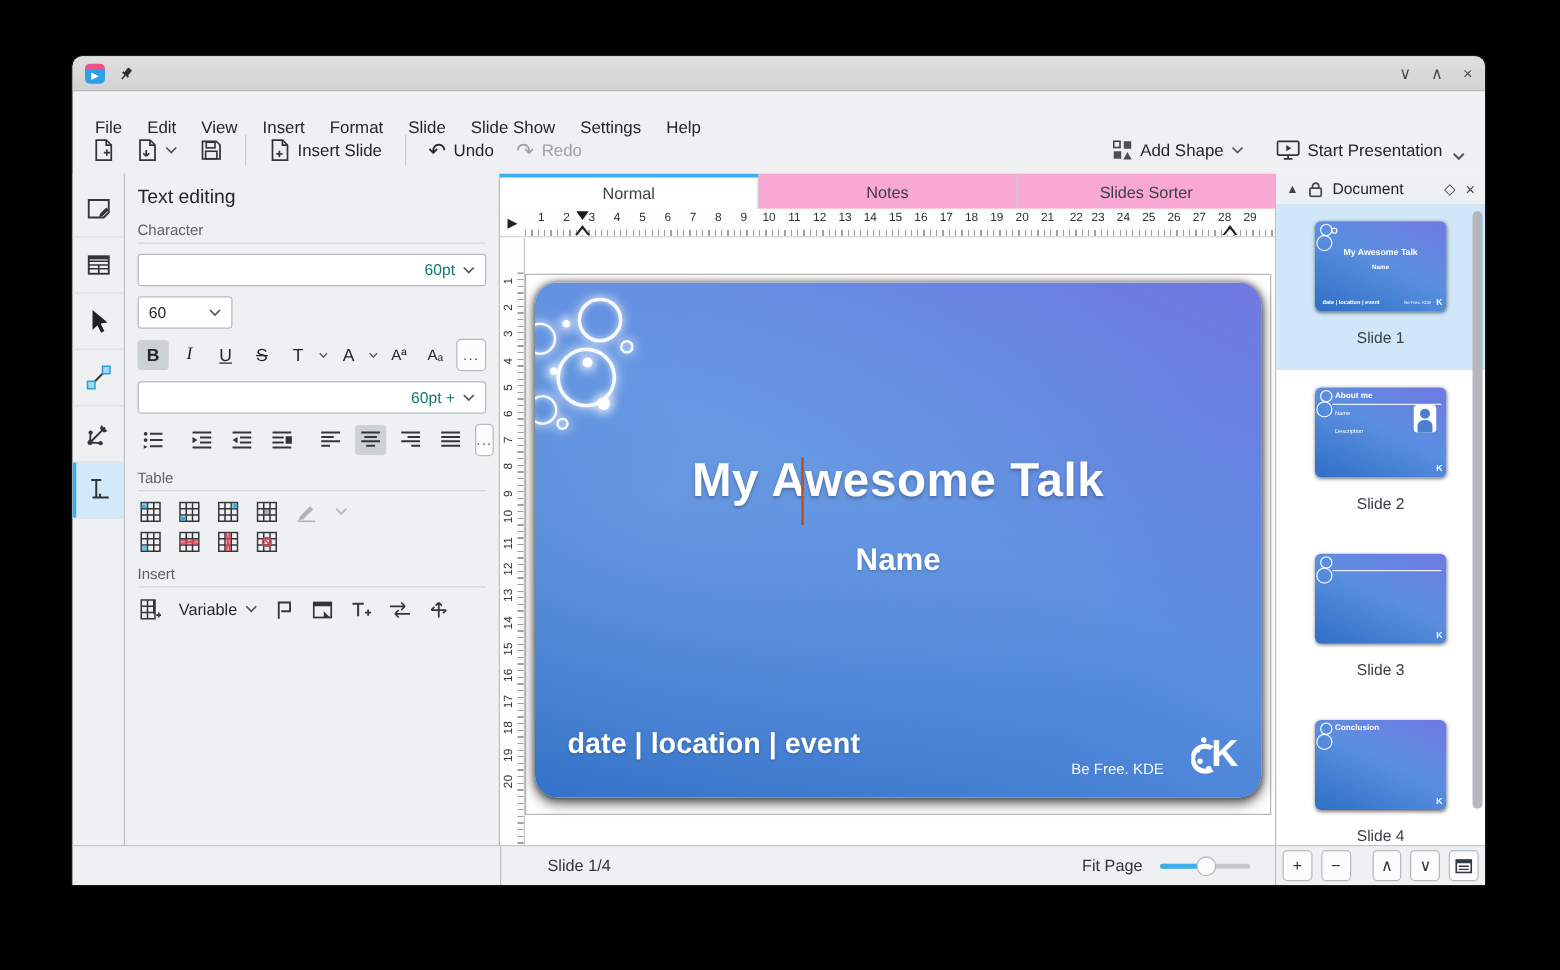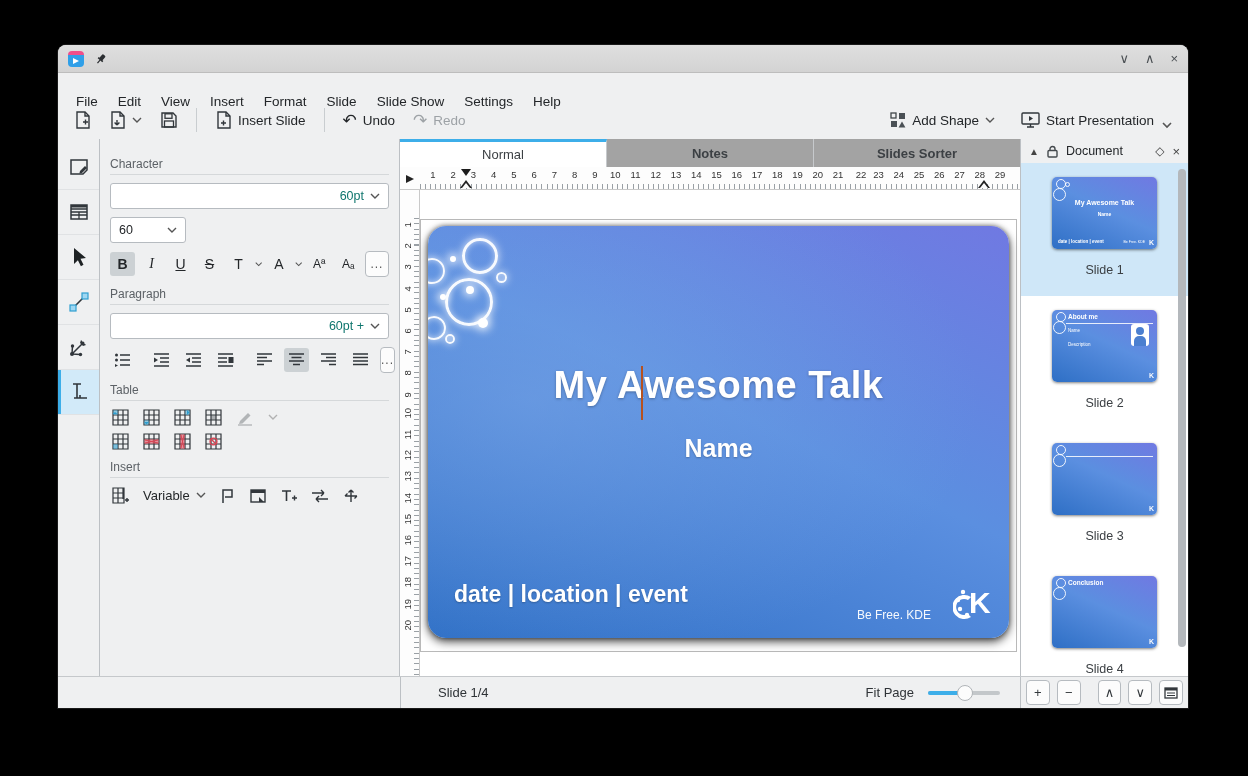--- a/index.html
+++ b/index.html
@@ -52,21 +52,21 @@
   .fbtn{min-width:25px; height:24px; display:flex; align-items:center; justify-content:center; border-radius:3px; font-size:14px; color:#232629; padding:0 3px;}
   .fbtn.pressed{background:#ccd1d4;}
   .more-btn{margin-left:auto; border:1px solid #b6bbc0; background:#fcfcfc; border-radius:4px; width:32px; height:26px; display:flex; align-items:center; justify-content:center; color:#555; font-size:12px; letter-spacing:1px;}
   .ticon{width:17px; height:17px;}
   .trow{display:flex; align-items:center; gap:14px; margin:7px 0 7px 2px;}
   .insrow{display:flex; align-items:center; gap:14px; margin:9px 0 0 2px; font-size:13px; color:#232629;}
   .varbox{display:flex; align-items:center; gap:6px;}
   
   .mainview{flex:1; display:flex; flex-direction:column; min-width:0; background:#fff;}
   .tabbar{height:28px; display:flex; background:#dfe1e2; font-size:13px; color:#3c4044;}
-  .tab{flex:1; display:flex; align-items:center; justify-content:center; border-right:1px solid #c6c9cc; background:#a3a3a3; position:relative;font-weight:bold;}
+  .tab{flex:1; display:flex; align-items:center; justify-content:center; border-right:1px solid #c6c9cc; background:#f9a8d4; position:relative;}
   .tab.active{background:#fff; border-top:3px solid var(--accent); font-weight:400;}
   .hruler{height:23px; background:#fdfdfd; border-bottom:1px solid #c9c9c9; position:relative; overflow:hidden;
     background-image:repeating-linear-gradient(to right, #9aa0a5 0 1px, transparent 1px 5.06px);
     background-size:100% 5px; background-position:20px 100%; background-repeat:no-repeat;}
   .hruler .hnum{position:absolute; top:2px; width:14px; text-align:center; font-size:9.5px; color:#333;}
   .origin-marker{position:absolute; left:6px; top:8px; width:0; height:0; border-left:8px solid #222; border-top:4px solid transparent; border-bottom:4px solid transparent;}
   .ind-marker{position:absolute; width:0; height:0; border-left:5px solid transparent; border-right:5px solid transparent;}
   .ind-down{border-top:7px solid #1c1c1c; top:2px;}
   .tri-out{position:absolute; bottom:1px; width:0;height:0; border-left:6px solid transparent;border-right:6px solid transparent; border-bottom:8px solid #222;}
   .tri-out:after{content:""; position:absolute; left:-4px; top:2.5px; border-left:4px solid transparent;border-right:4px solid transparent; border-bottom:5.5px solid #fdfdfd;}
@@ -273,20 +273,21 @@
             </svg>
       </div>
       <div class="dockbtn selected">
         <svg width="24" height="24" viewBox="0 0 24 24">
               <path d="M6 4h8M10 4v14M7 18h6M13 18v-3M13 18h7" stroke="#31363b" stroke-width="1.6" fill="none"></path>
             </svg>
       </div>
     </div>
 
     <div class="tooloptions">
+      <div class="panel-title">Text editing</div>
 
       <div class="sec-label">Character</div>
       <div class="combo">
         <span class="fill"></span>
         <span class="val">60pt</span>
         <svg class="chev" viewBox="0 0 10 7">
               <path d="M1 1l4 4 4-4" fill="none" stroke="#555" stroke-width="1.4"></path>
             </svg>
       </div>
       <div class="btnrow">
@@ -309,21 +310,20 @@
             </svg>
         <span class="fbtn">A</span>
         <svg class="chev" viewBox="0 0 10 7">
               <path d="M1 1l4 4 4-4" fill="none" stroke="#555" stroke-width="1.4"></path>
             </svg>
         <span class="fbtn" style="font-size:12px;">Aª</span>
         <span class="fbtn" style="font-size:12px;">Aₐ</span>
         <span class="more-btn">...</span>
       </div>
 
-      <div class="sec-label">Paragraph</div>
       <div class="combo">
         <span class="fill"></span>
         <span class="val">60pt +</span>
         <svg class="chev" viewBox="0 0 10 7">
               <path d="M1 1l4 4 4-4" fill="none" stroke="#555" stroke-width="1.4"></path>
             </svg>
       </div>
       <div class="btnrow" style="gap:7px;">
         <span class="fbtn">
           <svg width="17" height="16" viewBox="0 0 17 16">

